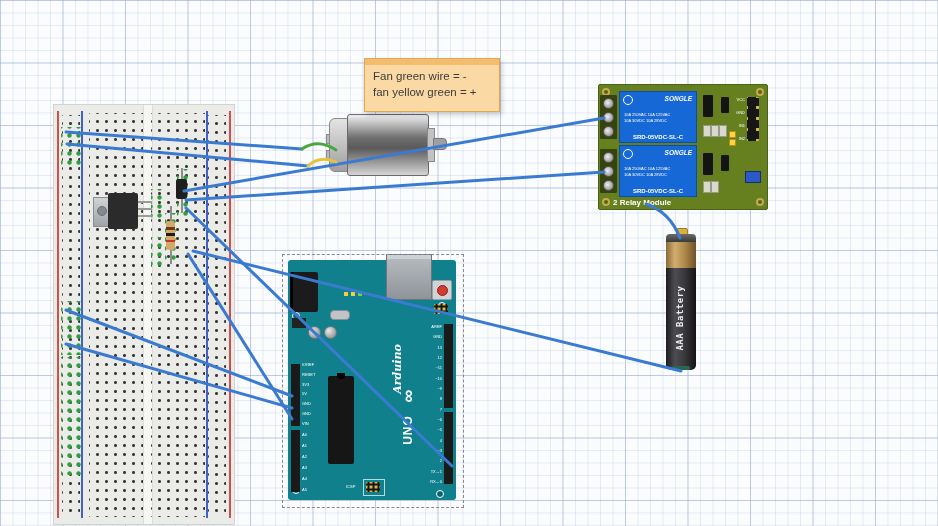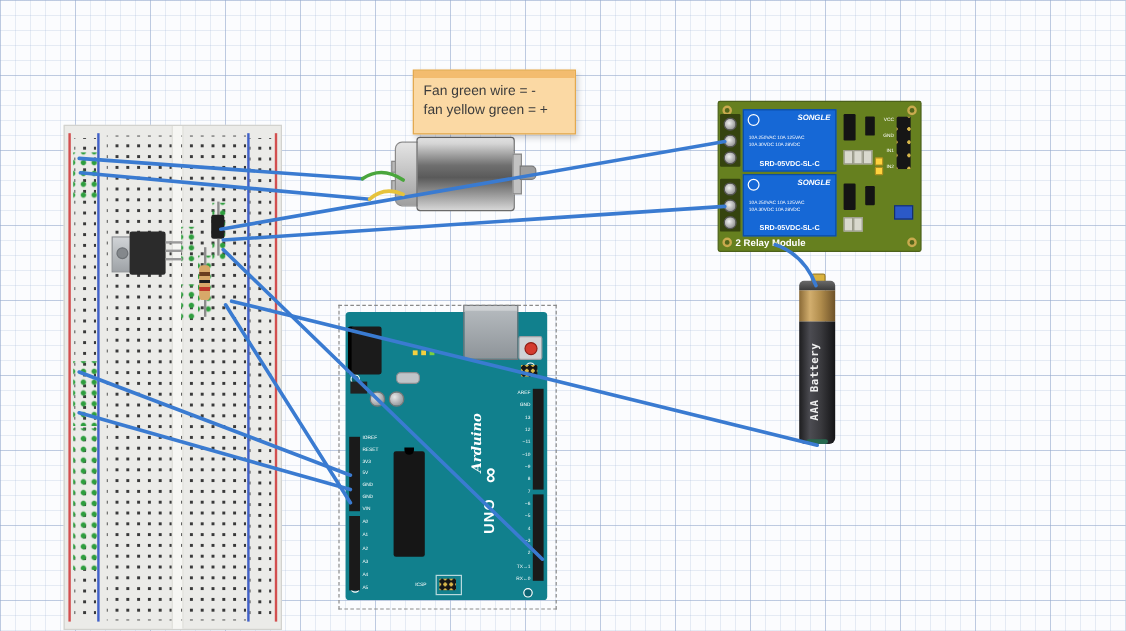--- a/index.html
+++ b/index.html
@@ -100,21 +100,21 @@
   <div class="abs" style="left:329px;top:112px;width:118px;height:64px;">
     <div class="abs" style="left:-3px;top:22px;width:6px;height:8px;background:#b9b9b9;border:1px solid #8a8a8a;"></div>
     <div class="abs" style="left:-3px;top:38px;width:6px;height:8px;background:#b9b9b9;border:1px solid #8a8a8a;"></div>
     <div class="abs" style="left:0;top:6px;width:18px;height:52px;border-radius:6px 0 0 6px;background:linear-gradient(#e4e4e4,#9f9f9f);border:1px solid #8a8a8a;"></div>
     <div class="abs" style="left:18px;top:2px;width:80px;height:60px;border-radius:3px;border:1px solid #6a6a6a;
       background:linear-gradient(to bottom,#f0f0f0 0%,#c7c7c7 12%,#6f6f6f 38%,#5a5a5a 55%,#8f8f8f 75%,#d6d6d6 100%);"></div>
     <div class="abs" style="left:98px;top:16px;width:6px;height:32px;background:#c2c2c2;border:1px solid #8a8a8a;"></div>
     <div class="abs" style="left:104px;top:26px;width:12px;height:10px;border-radius:0 4px 4px 0;background:#9f9f9f;border:1px solid #7a7a7a;"></div>
   </div>
 
-  <div class="abs note" style="left:344px;top:58px;width:134px;height:52px;">
+  <div class="abs note" style="left:364px;top:58px;width:134px;height:52px;">
     <div class="note-bar"></div>
     <div class="note-text">
       <div>Fan green wire = -</div>
       <div>fan yellow green = +</div>
     </div>
   </div>
 
   <div class="abs pcb" style="left:598px;top:84px;width:168px;height:124px;">
     <div class="cornerhole" style="left:3px;top:3px;"></div>
     <div class="cornerhole" style="left:157px;top:3px;"></div>

